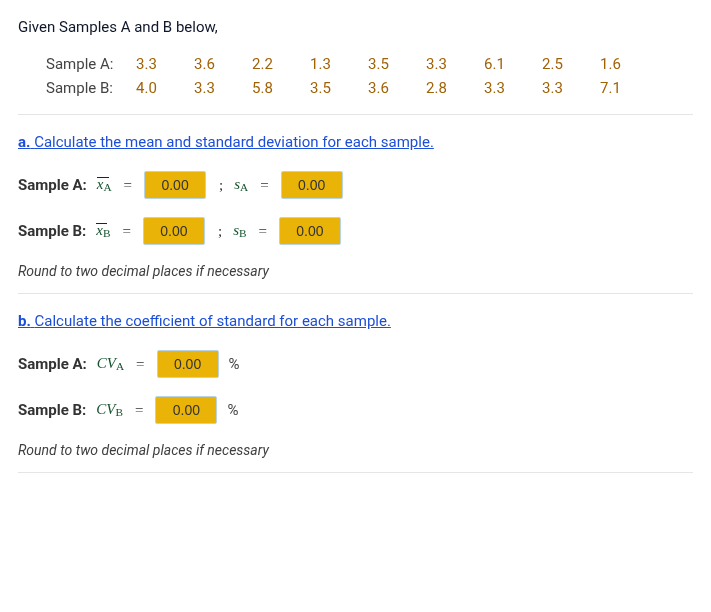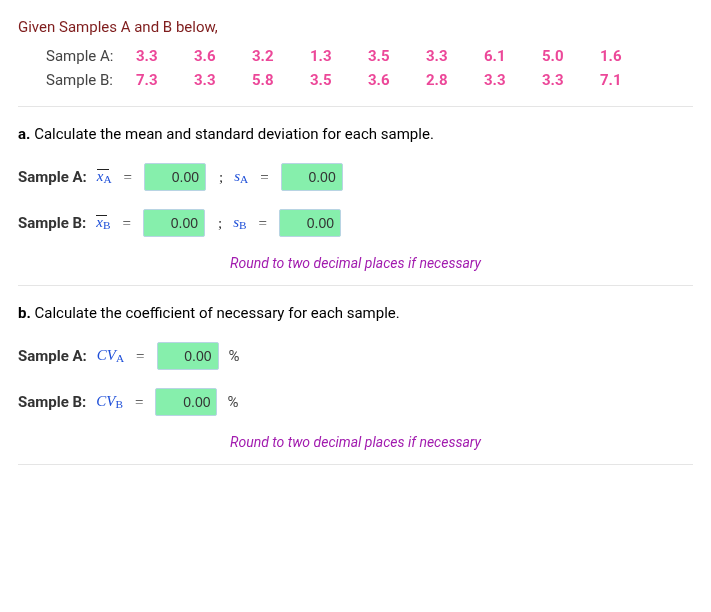--- a/index.html
+++ b/index.html
@@ -4,103 +4,102 @@
   <style>
     * { box-sizing: border-box; margin: 0; padding: 0; }
     body {
       font-family: -apple-system, BlinkMacSystemFont, "Segoe UI", Roboto, "Helvetica Neue", Arial, sans-serif;
       color: #333;
       background: #fff;
       padding: 18px 18px 10px 18px;
       width: 711px;
       font-size: 15px;
     }
-    .intro { color: #7f1d1d; margin-bottom: 8px; }
+    .intro { color: #0f172a; margin-bottom: 16px; }
     .data-table {
       margin-left: 28px;
       margin-bottom: 14px;
     }
     .data-row { display: flex; align-items: center; line-height: 1.6; }
     .data-row .row-label { width: 90px; color: #444; }
-    .data-row .val { width: 58px; text-align: left; color: #ec4899; font-weight: bold; }
+    .data-row .val { width: 58px; text-align: left; color: #a16207; }
     hr.sep { border: none; border-top: 1px solid #e5e5e5; margin: 14px 0 18px 0; }
-    .part-label { color: #000000; margin-bottom: 20px; }
+    .part-label { color: #1d4ed8; margin-bottom: 20px; text-decoration: underline; }
     .part-label b { font-weight: 700; }
     .calc-row {
       display: flex;
       align-items: center;
       margin-bottom: 18px;
       gap: 8px;
     }
     .calc-row .lead {
       font-weight: 700;
       color: #333;
       margin-right: 2px;
     }
     .mathvar {
       font-family: Georgia, "Times New Roman", serif;
       font-style: italic;
-      color: #1d4ed8;
+      color: #14532d;
       position: relative;
       display: inline-block;
     }
     .sub { font-size: 0.75em; vertical-align: -0.2em; font-style: normal; font-family: Georgia, serif; }
     .xbar::before {
       content: "";
       position: absolute;
       top: 1px;
       left: 0;
       right: 3px;
       border-top: 1px solid #222;
     }
     .eq { font-family: Georgia, serif; color: #333; padding: 0 4px;}
     input.num {
       width: 62px;
       height: 28px;
       border: 1px solid #b8d4e3;
       border-radius: 2px;
-      text-align: right;
+      text-align: center;
       padding: 0 6px;
       font-size: 14px;
       color: #333;
-      background: #86efac;
+      background: #eab308;
     }
     .semi { color: #333; font-family: Georgia, serif; padding: 0 3px 0 5px; }
     .hint {
       font-style: italic;
-      color: #a21caf;
+      color: #404040;
       font-size: 14px;
       margin-top: 8px;
       margin-bottom: 14px;
-      text-align: center;
     }
     .pct { color: #444; margin-left: 2px; }
     .srow { white-space: nowrap; }
   </style>
 </head>
 <body>
 
 <div class="intro">Given Samples A and B below,</div>
 
 <div class="data-table">
   <div class="data-row">
     <span class="row-label">Sample A:</span>
     <span class="val">3.3</span>
     <span class="val">3.6</span>
-    <span class="val">3.2</span>
+    <span class="val">2.2</span>
     <span class="val">1.3</span>
     <span class="val">3.5</span>
     <span class="val">3.3</span>
     <span class="val">6.1</span>
-    <span class="val">5.0</span>
+    <span class="val">2.5</span>
     <span class="val">1.6</span>
   </div>
   <div class="data-row">
     <span class="row-label">Sample B:</span>
-    <span class="val">7.3</span>
+    <span class="val">4.0</span>
     <span class="val">3.3</span>
     <span class="val">5.8</span>
     <span class="val">3.5</span>
     <span class="val">3.6</span>
     <span class="val">2.8</span>
     <span class="val">3.3</span>
     <span class="val">3.3</span>
     <span class="val">7.1</span>
   </div>
 </div>
@@ -133,21 +132,21 @@
   <span class="eq">=</span>
   <input class="num" value="0.00" style="">
 </div>
 
 <div class="hint">Round to two decimal places if necessary</div>
 
 <hr class="sep">
 
 <div class="part-label">
   <b>b.</b>
-  <span>Calculate the coefficient of necessary for each sample.</span>
+  <span>Calculate the coefficient of standard for each sample.</span>
 </div>
 
 <div class="calc-row srow">
   <span class="lead">Sample A:</span>
   <span class="mathvar">CV<span class="sub">A</span></span>
   <span class="eq">=</span>
   <input class="num" value="0.00" style="">
   <span class="pct">%</span>
 </div>
 

